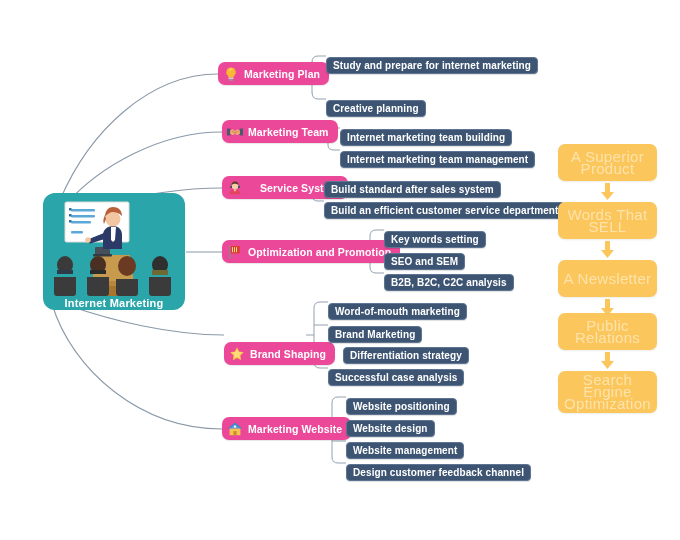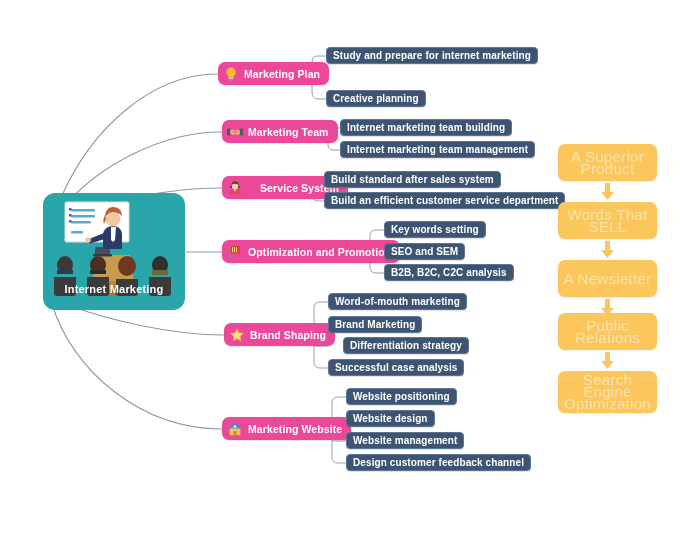--- a/index.html
+++ b/index.html
@@ -26,21 +26,21 @@
   .central-node {
     position: absolute;
     left: 43px; top: 193px;
     width: 142px; height: 117px;
     background: #2aa5a9;
     border-radius: 12px;
     overflow: hidden;
   }
   .central-label {
     position: absolute;
-    left: 0; bottom: 15px;
+    left: 0; bottom: 1px;
     width: 100%;
     text-align: center;
     color: #ffffff;
     font-size: 11px;
     font-weight: bold;
     letter-spacing: .2px;
   }
   .illus { position: absolute; left:0; top:0; width:142px; height:117px; }
 
   
@@ -74,20 +74,21 @@
     position: absolute;
     height: 17px;
     background: #3d5573;
     border: 1px solid #5d7593;
     border-radius: 4px;
     display: flex;
     align-items: center;
     padding: 0 6px;
     box-sizing: border-box;
     box-shadow: 0 1px 1px rgba(0,0,0,.13);
+    margin-top: 10px;
   }
   .leaf span {
     color: #ffffff;
     font-size: 10px;
     font-weight: bold;
     white-space: nowrap;
     letter-spacing: .1px;
   }
 
   
@@ -296,21 +297,21 @@
   <div class="leaf" style="left:384px; top:221px;">
     <span>Key words setting</span>
   </div>
   <div class="leaf" style="left:384px; top:243px;">
     <span>SEO and SEM</span>
   </div>
   <div class="leaf" style="left:384px; top:264px;">
     <span>B2B, B2C, C2C analysis</span>
   </div>
 
-  <div class="branch" style="left:224px; top:323px;justify-content:center;">
+  <div class="branch" style="left:224px; top:342px;justify-content:center;">
     <svg class="b-ico" viewBox="0 0 16 16">
       <path d="M8 1.2 l2.1 4.3 l4.7 .7 l-3.4 3.3 .8 4.7 L8 12 l-4.2 2.2 .8 -4.7 L1.2 6.2 l4.7 -.7z" fill="#fcc63f"></path>
       <path d="M8 3 l1.5 3.1 l3.4 .5 l-2.5 2.4 .6 3.4 L8 10.8 l-3 1.6 .6 -3.4 L3.1 6.6 l3.4 -.5z" fill="#fddc7c"></path>
     </svg>
     <div class="b-label">Brand Shaping</div>
   </div>
   <div class="leaf" style="left:328px; top:316px;">
     <span>Brand Marketing</span>
   </div>
   <div class="leaf" style="left:328px; top:293px;">

